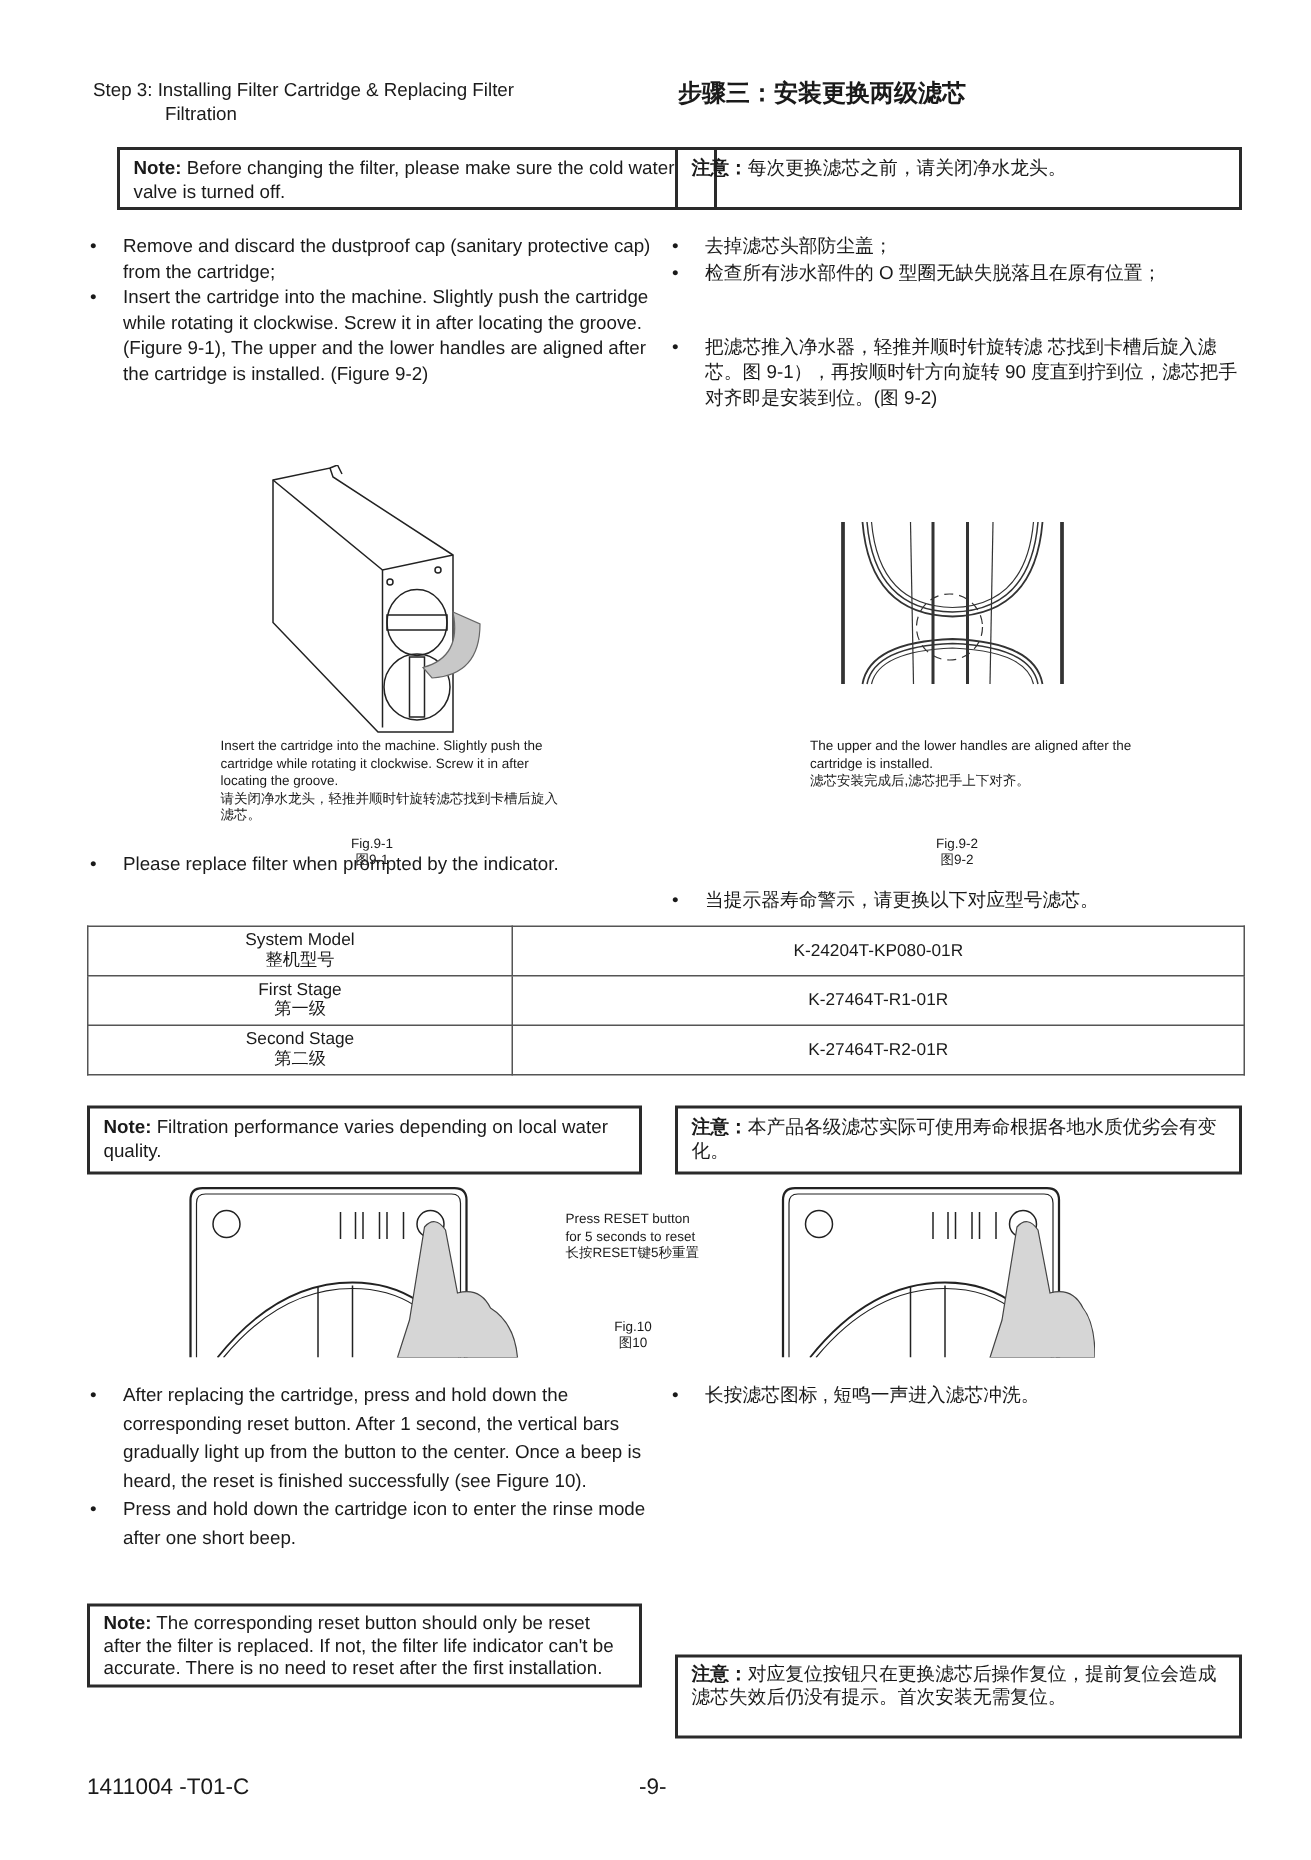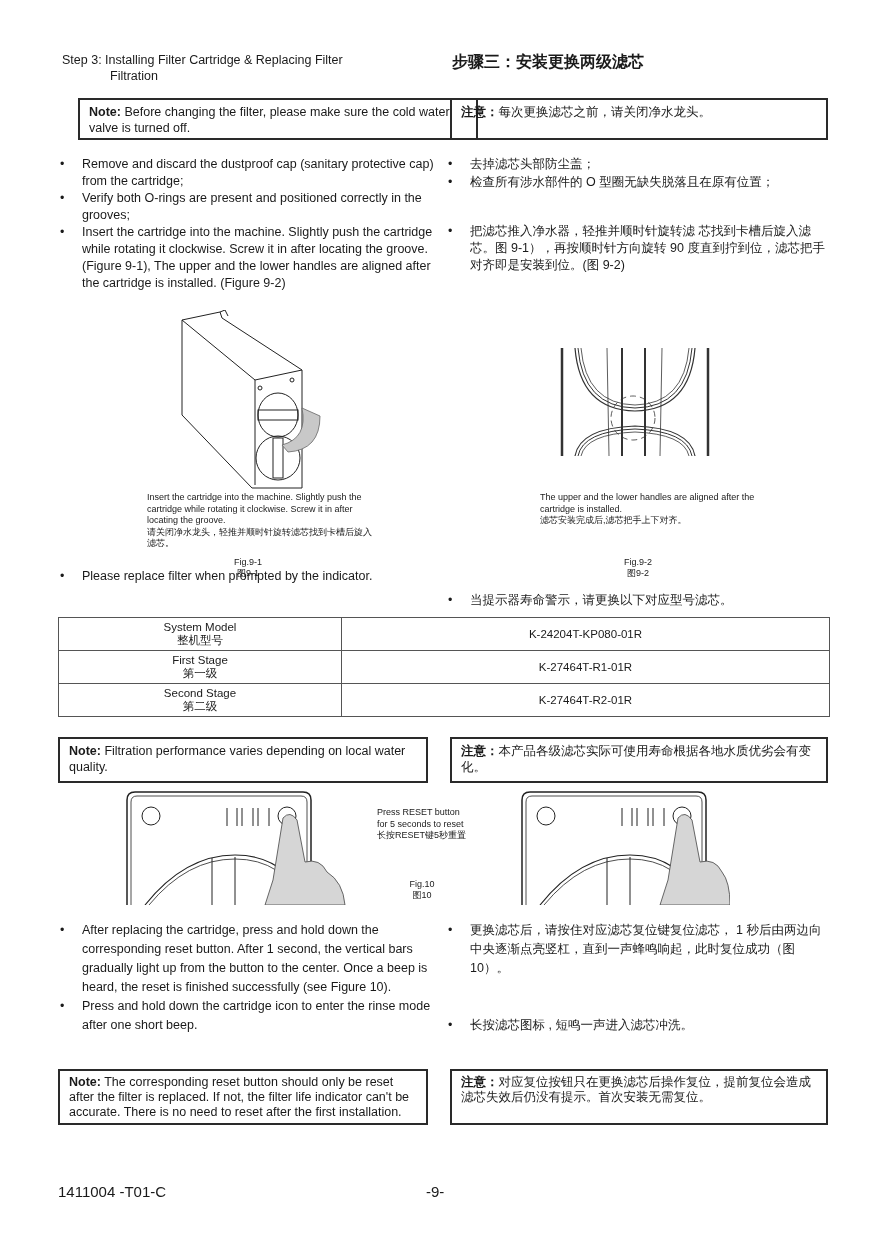--- a/index.html
+++ b/index.html
@@ -35,21 +35,20 @@
 <div class="abs note" style="left:58px;top:98px;width:400px;height:42px;margin-left:20px;">
   <b>Note:</b><span> Before changing the filter, please make sure the cold water valve is turned off.</span>
 </div>
 <div class="abs note" style="left:450px;top:98px;width:378px;height:42px;">
   <b>注意：</b><span>每次更换滤芯之前，请关闭净水龙头。</span>
 </div>
 
 <div class="abs bul" style="left:62px;top:156px;width:374px;">
   <ul>
     <li>Remove and discard the dustproof cap (sanitary protective cap) from the cartridge;</li>
-    <li>Verify both O-rings are present and positioned correctly in the grooves;</li>
     <li>Insert the cartridge into the machine. Slightly push the cartridge while rotating it clockwise. Screw it in after locating the groove. (Figure 9-1), The upper and the lower handles are aligned after the cartridge is installed. (Figure 9-2)</li>
   </ul>
 </div>
 
 <div class="abs bul" style="left:450px;top:156px;width:378px;">
   <ul>
     <li style="margin-bottom:1px;">去掉滤芯头部防尘盖；</li>
     <li style="margin-bottom:32px;">检查所有涉水部件的 O 型圈无缺失脱落且在原有位置；</li>
     <li>把滤芯推入净水器，轻推并顺时针旋转滤 芯找到卡槽后旋入滤芯。图 9-1），再按顺时针方向旋转 90 度直到拧到位，滤芯把手对齐即是安装到位。(图 9-2)</li>
   </ul>
@@ -206,26 +205,25 @@
 </svg>
 
 <div class="abs bul" style="left:62px;top:921px;width:374px;line-height:19px;">
   <ul>
     <li style="line-height:19px;">After replacing the cartridge, press and hold down the corresponding reset button. After 1 second, the vertical bars gradually light up from the button to the center. Once a beep is heard, the reset is finished successfully (see Figure 10).</li>
     <li style="line-height:19px;">Press and hold down the cartridge icon to enter the rinse mode after one short beep.</li>
   </ul>
 </div>
 <div class="abs bul" style="left:450px;top:921px;width:378px;">
   <ul>
-    <li style="line-height:19px;margin-bottom:38px;">更换滤芯后，请按住对应滤芯复位键复位滤芯， 1 秒后由两边向中央逐渐点亮竖杠，直到一声蜂鸣响起，此时复位成功（图 10）。</li>
     <li style="line-height:19px;">长按滤芯图标 , 短鸣一声进入滤芯冲洗。</li>
   </ul>
 </div>
 
 <div class="abs note" style="left:58px;top:1069px;width:370px;height:56px;line-height:15px;">
   <b>Note:</b><span> The corresponding reset button should only be reset after the filter is replaced. If not, the filter life indicator can't be accurate. There is no need to reset after the first installation.</span>
 </div>
-<div class="abs note" style="left:450px;top:1069px;width:378px;height:56px;line-height:15px;">
+<div class="abs note" style="left:450px;top:1103px;width:378px;height:56px;line-height:15px;">
   <b>注意：</b><span>对应复位按钮只在更换滤芯后操作复位，提前复位会造成滤芯失效后仍没有提示。首次安装无需复位。</span>
 </div>
 
 <div class="abs footer-l">1411004 -T01-C</div>
 <div class="abs footer-c">-9-</div>
 
 </body></html>

